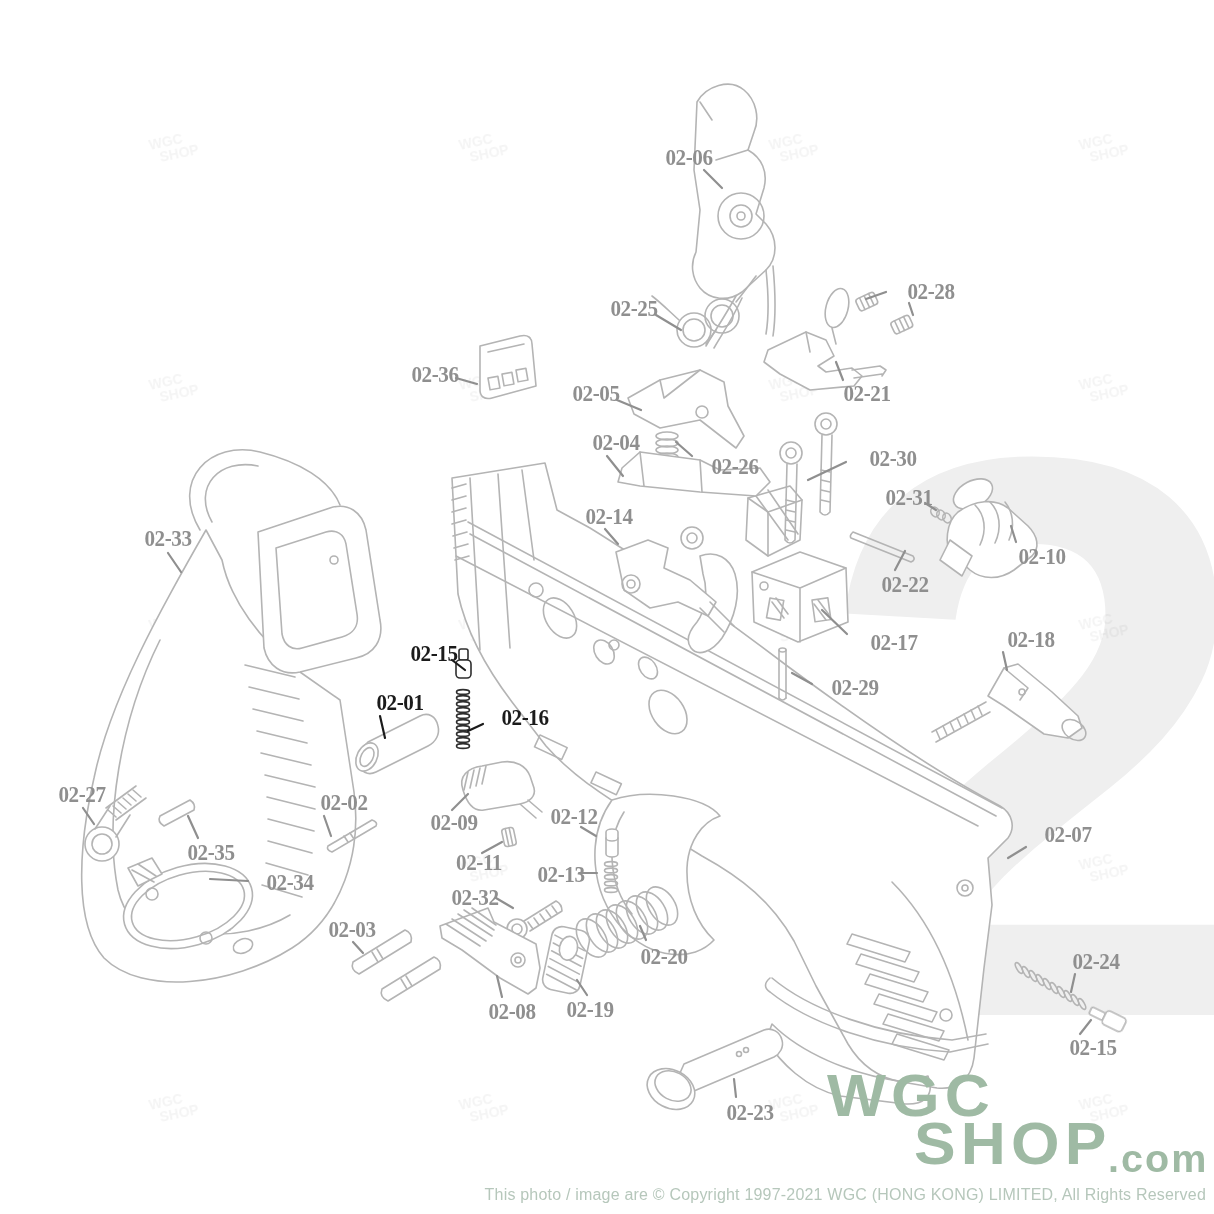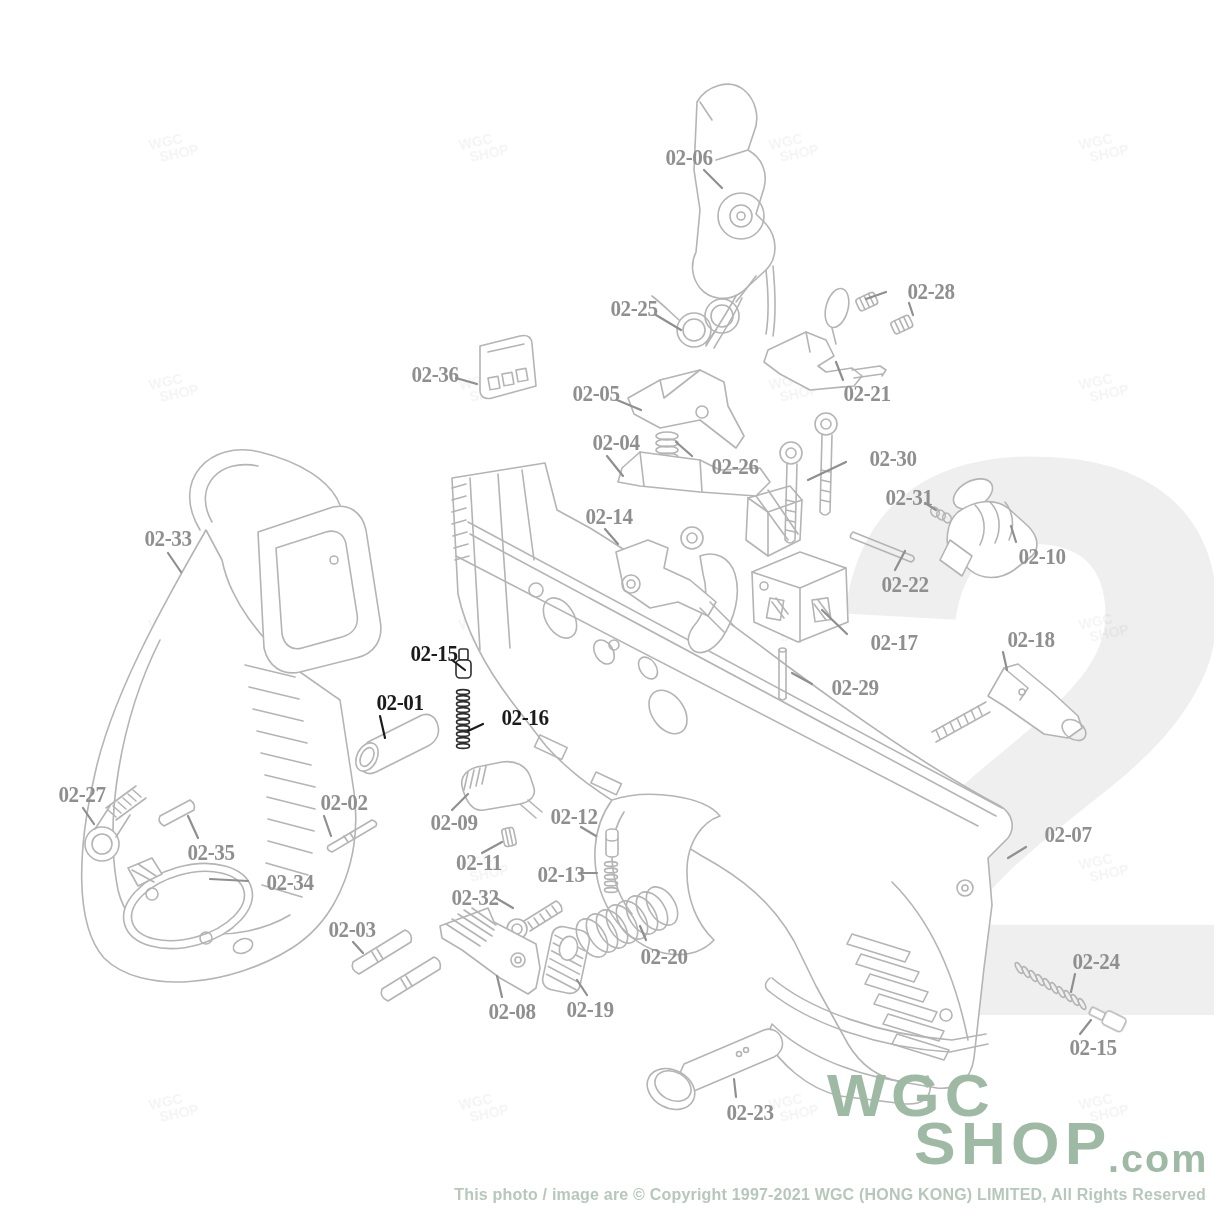--- a/index.html
+++ b/index.html
@@ -15,21 +15,21 @@
   #labels{position:absolute;left:12px;top:0;width:100%;height:100%;pointer-events:none;font-family:Liberation Serif, serif;}
   .part-label{position:absolute;transform:translate(-50%,-50%) scaleX(.88);
       font-size:24px;font-weight:700;color:#8f8f8f;letter-spacing:-.5px;white-space:nowrap;}
   .part-label.dark{color:#1b1b1b;}
   
   .logo-wgc,.logo-shop,.logo-com{position:absolute;font-weight:700;color:#9fbaa4;
       letter-spacing:5px;line-height:1;transform:scaleX(1.04);transform-origin:left top;}
   .logo-wgc{left:827px;top:1066px;font-size:60px;}
   .logo-shop{left:914px;top:1114px;font-size:60px;}
   .logo-com{left:1108px;top:1140px;font-size:38px;letter-spacing:2px;}
-  .copyright{position:absolute;right:8px;top:1186px;font-size:16px;font-weight:700;
+  .copyright{position:absolute;right:8px;top:1186px;font-size:16px;font-weight:400;
       color:#b6c7bb;letter-spacing:.2px;}
 </style>
 </head>
 <body>
 
 <div class="stage">
 
 <svg width="1214" height="1214" viewBox="0 0 1214 1214">
 
   <text id="big-wm" x="1035" y="1015" font-size="800" font-weight="bold" fill="#efefef" text-anchor="middle" font-family="Liberation Sans, sans-serif">2</text>

